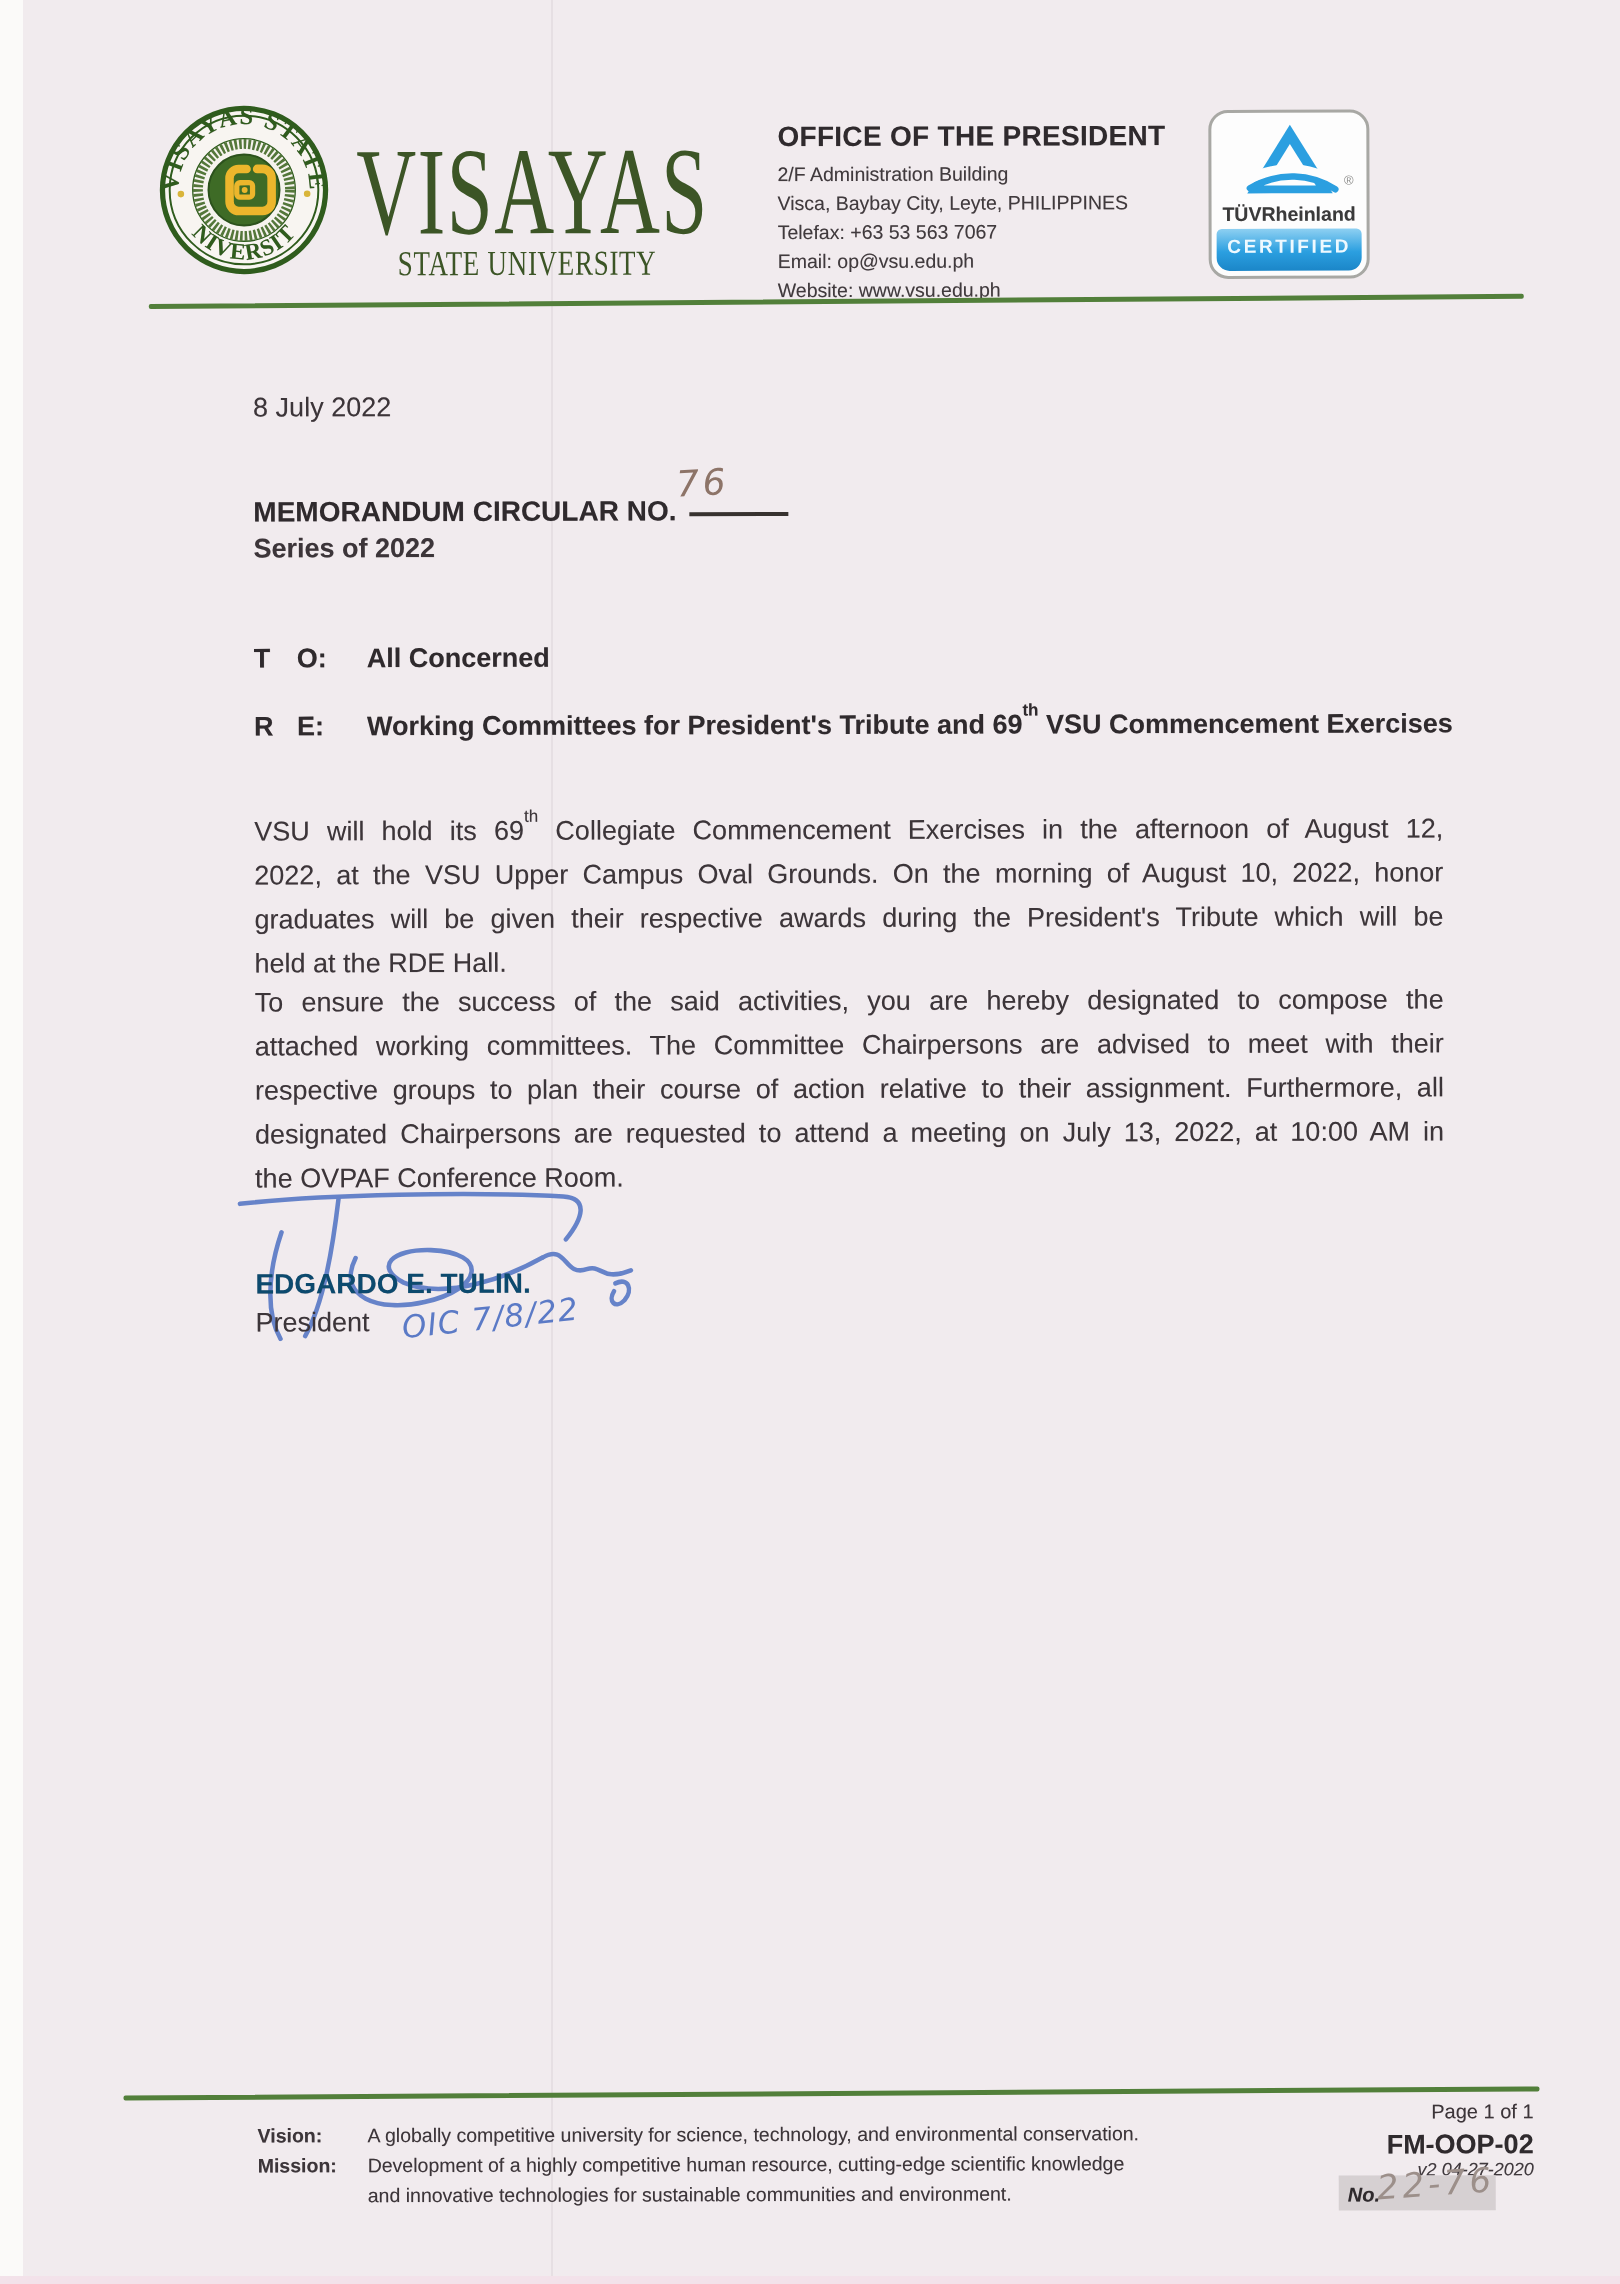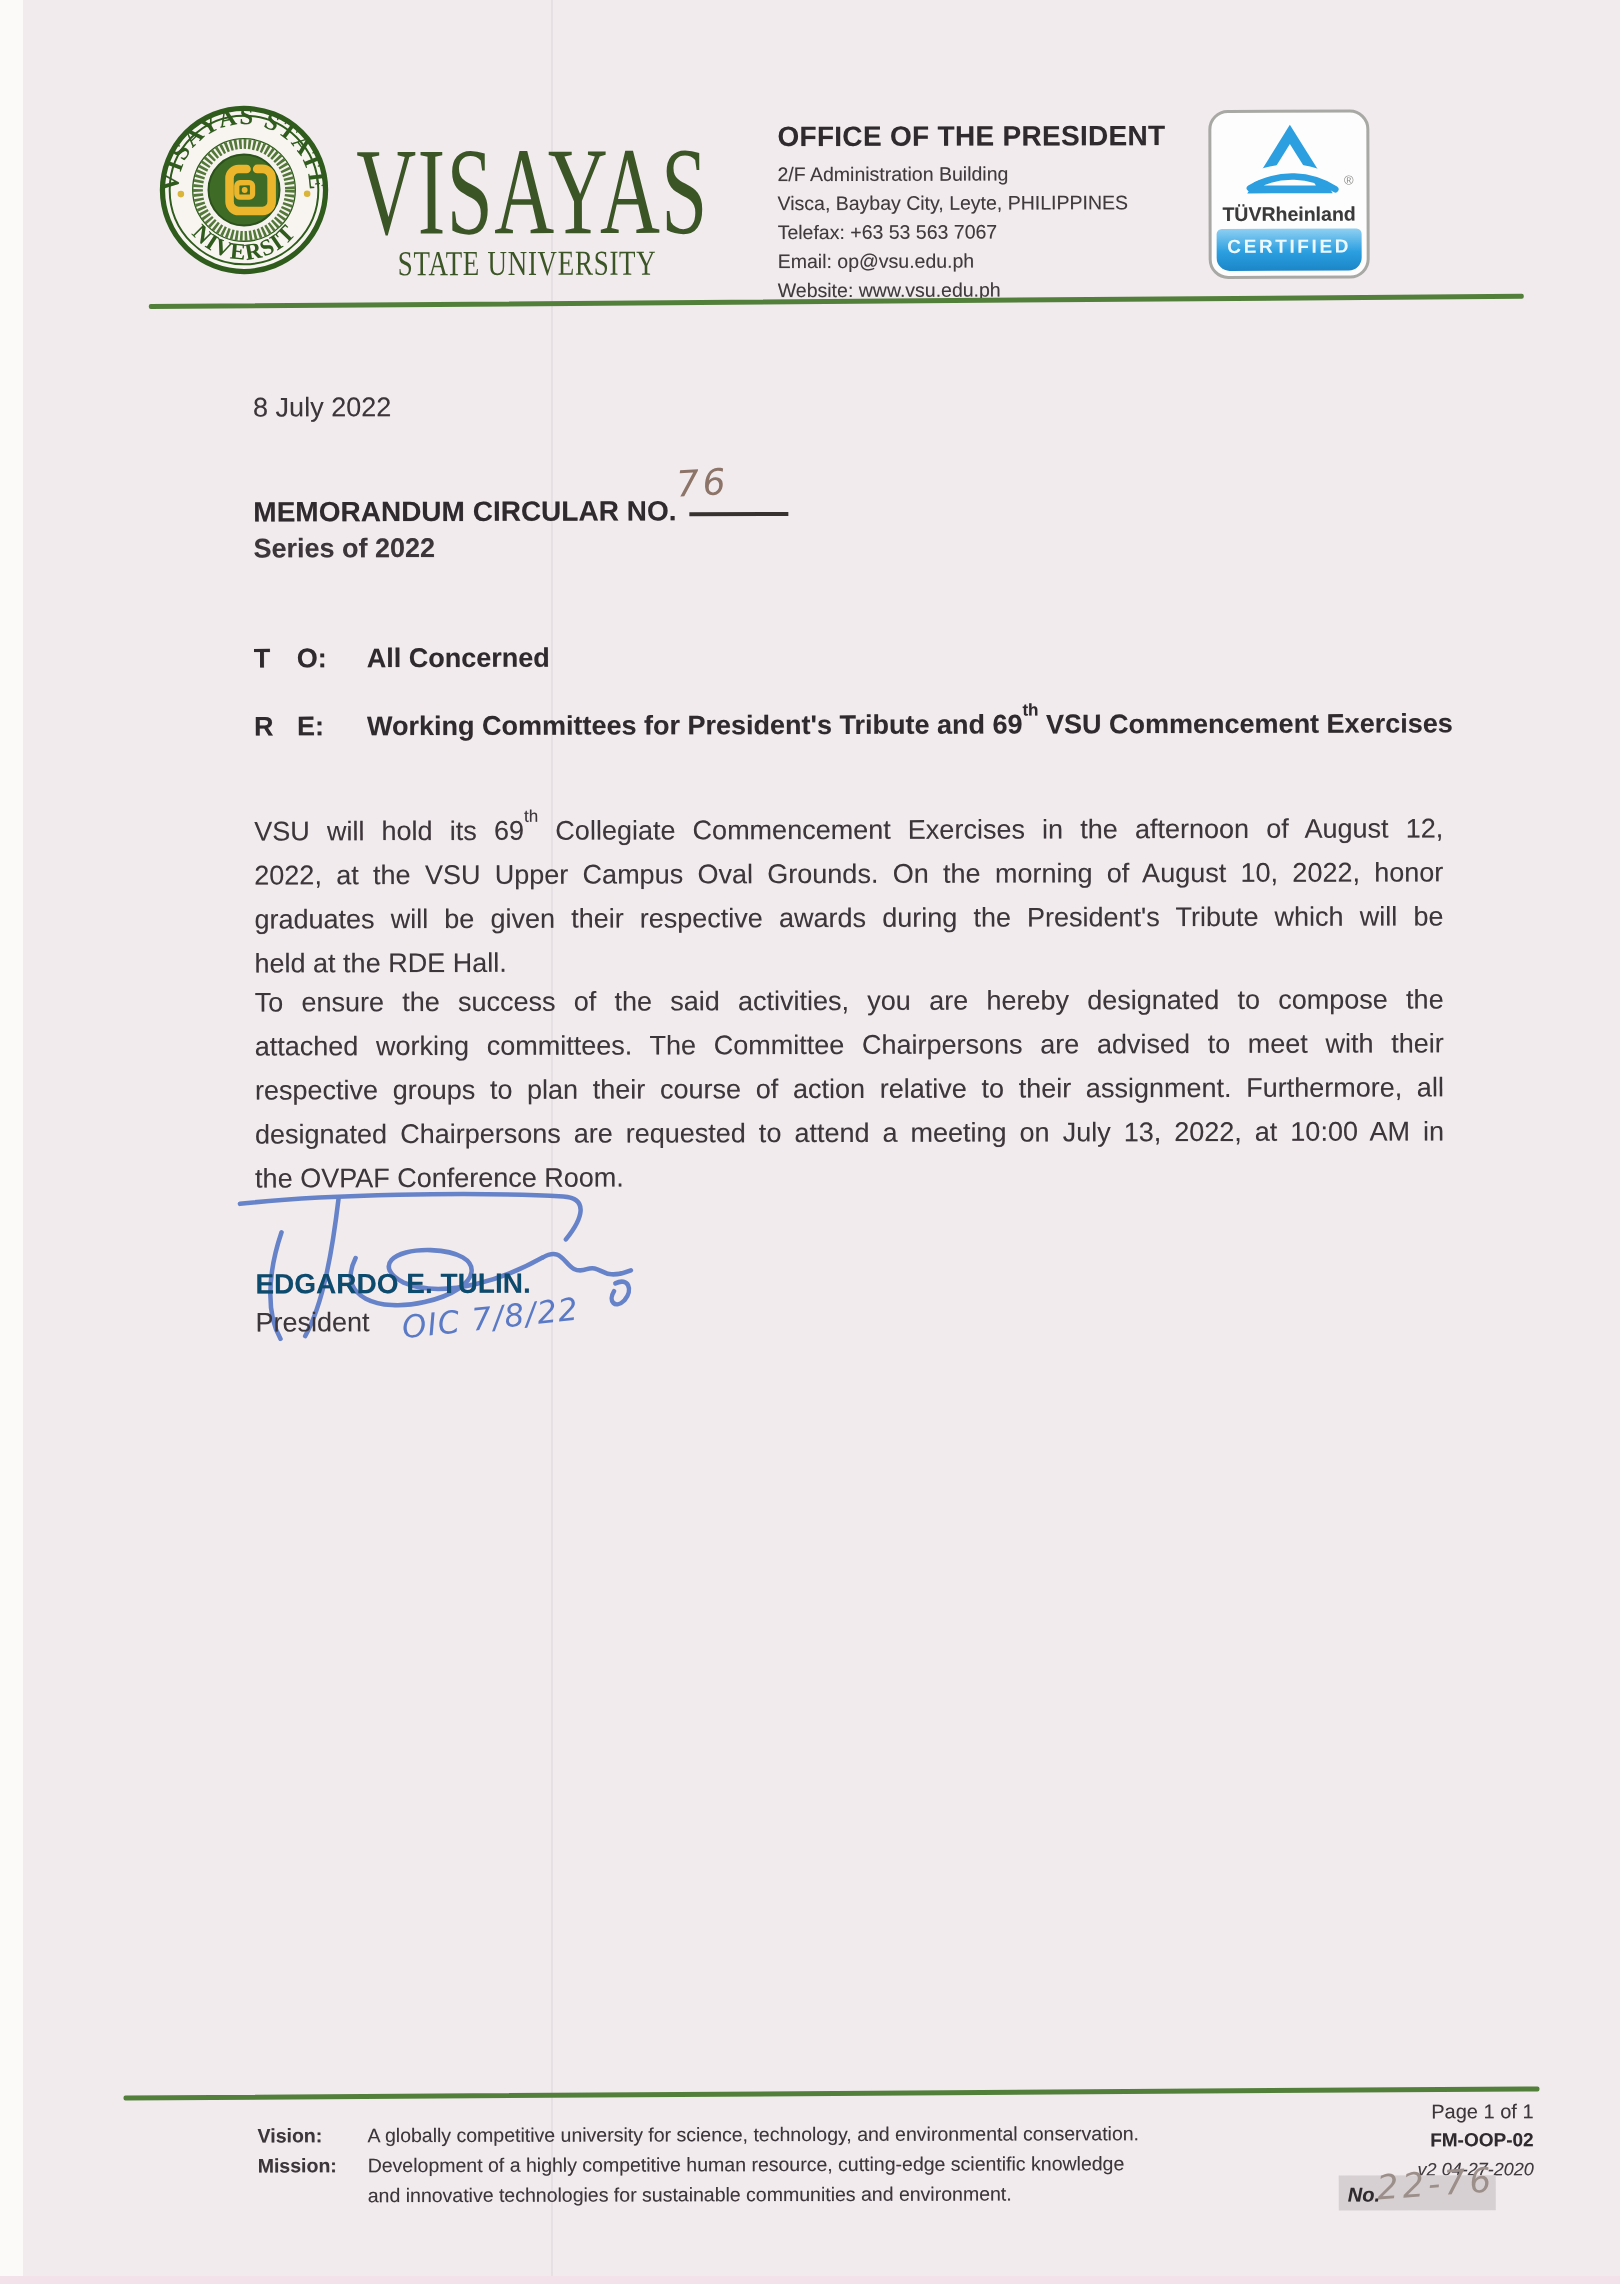--- a/index.html
+++ b/index.html
@@ -87,21 +87,21 @@
 
   
   .f30 { font-size:19.5px; }
   .vision-label { left:255px; top:2123px; font-weight:bold; }
   .vision-text  { left:365px; top:2123px; }
   .mission-label{ left:255px; top:2153px; font-weight:bold; }
   .mission-l1   { left:365px; top:2153px; }
   .mission-l2   { left:365px; top:2183px; }
   .fr { left:1269px; width:262px; text-align:right; }
   .f-page { top:2102px; font-size:20px; }
-  .f-code { top:2131px; font-size:19px; font-weight:bold; color:#2f2a2d; }
+  .f-code { top:2131px; font-size:27px; font-weight:bold; color:#2f2a2d; }
   .f-ver  { top:2161px; font-size:18px; font-style:italic; color:#403a3e; }
   .no-box { left:1336px; top:2177px; width:157px; height:35px; background:#d6d0d2; }
   .no-label { position:absolute; left:9px; top:7.8px; font-size:20px; font-weight:bold; font-style:italic; color:#2f2a2d; }
   .no-value {
     position:absolute; left:38px; top:-11.7px; font-size:34px; color:#9c8f8a;
     font-style:italic; letter-spacing:3.9px; transform:rotate(-4deg);
     font-family:"DejaVu Sans", sans-serif; text-shadow:none;
   }
 </style>
 </head>

